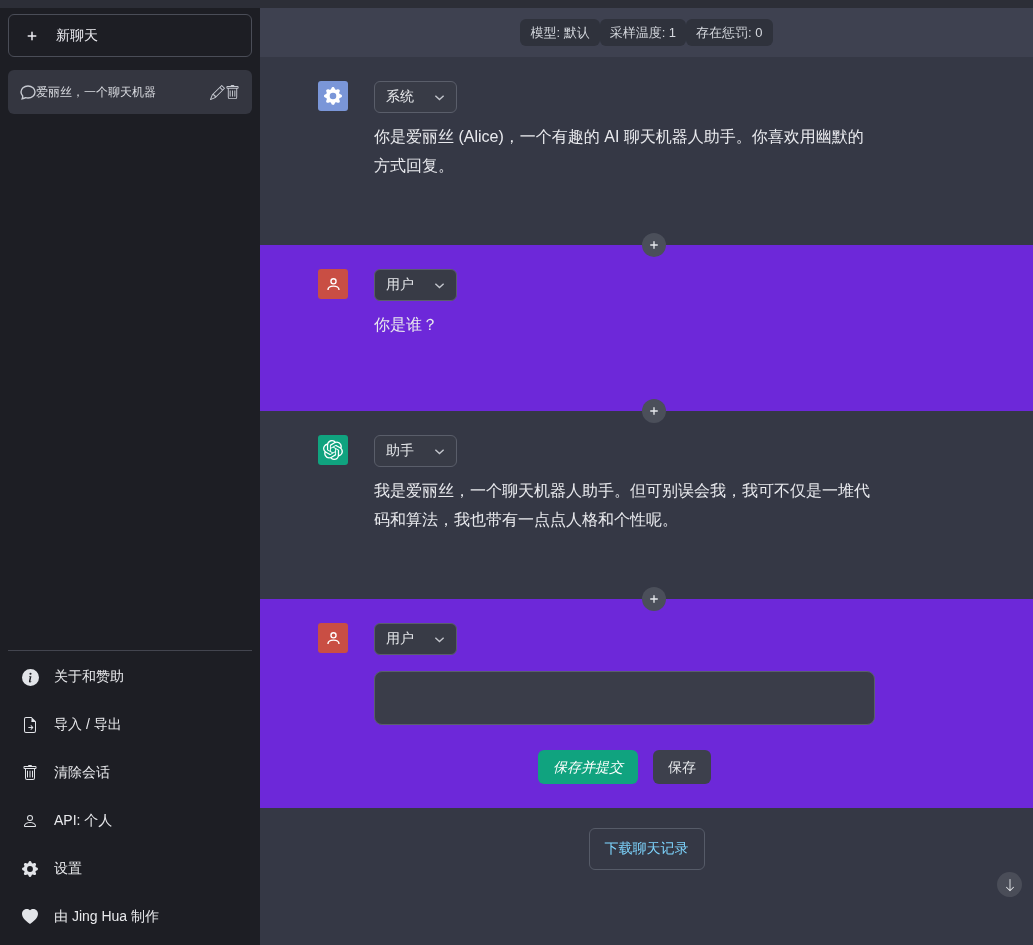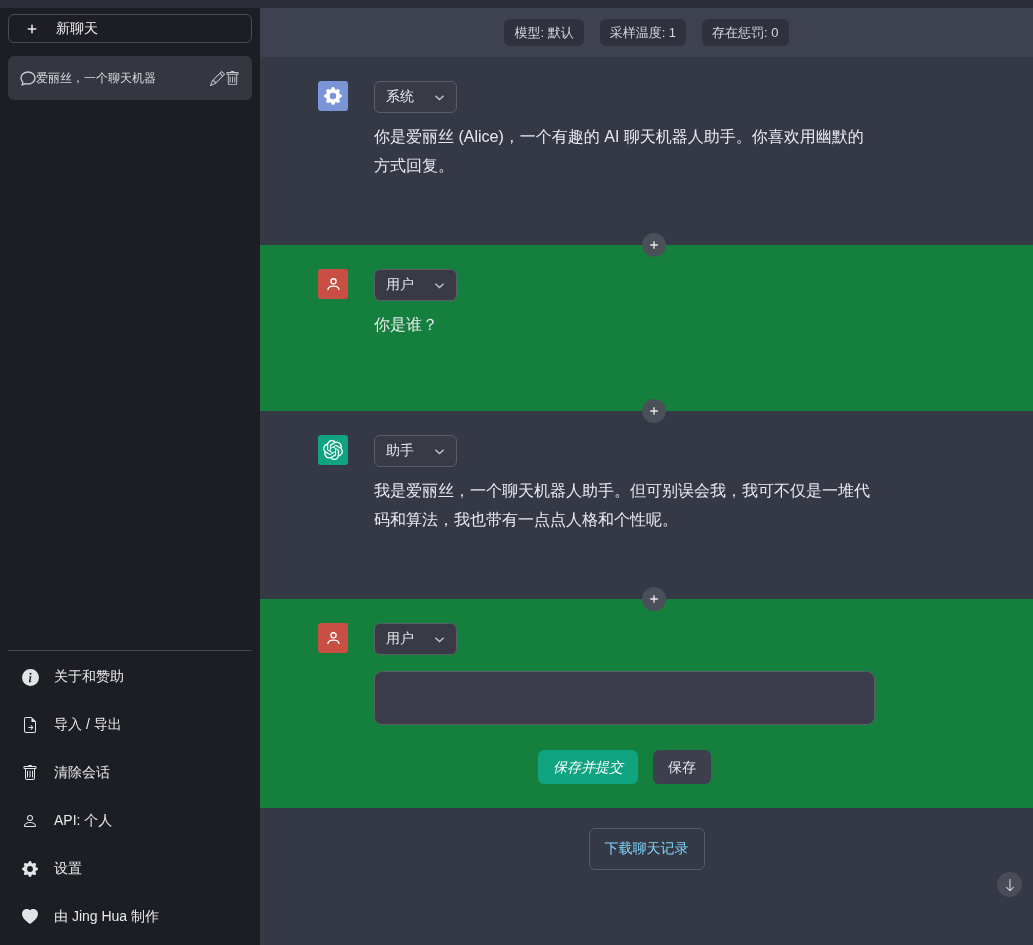--- a/index.html
+++ b/index.html
@@ -12,21 +12,21 @@
 
   
   .top-strip { position:absolute; top:0; left:0; width:1033px; height:8px; background:#2c2e37; z-index:6; }
 
   
   .sidebar {
     position:absolute; top:8px; left:0; bottom:0; width:260px;
     background:#1d1e24; display:flex; flex-direction:column; padding:6px 8px 0 8px; z-index:5;
   }
   .new-chat-btn {
-    height:29px; border:1px solid #4a4d57; border-radius:6px;
+    height:43px; border:1px solid #4a4d57; border-radius:6px;
     display:flex; align-items:center; gap:16px; padding:0 15px;
     color:#ececf1; font-size:14px; cursor:pointer; flex:none; background:transparent;
   }
   .chat-list { flex:1 1 auto; margin-top:13px; overflow:hidden; }
   .chat-item {
     height:44px; background:#343640; border-radius:6px;
     display:flex; align-items:center; padding:0 12px; cursor:pointer;
     color:#d9dbe0; font-size:12px;
   }
   .chat-item .chat-title { position:relative; flex:1; white-space:nowrap; overflow:hidden; }
@@ -39,32 +39,32 @@
   .side-menu-item {
     height:48px; display:flex; align-items:center; gap:15px; padding:0 9px;
     color:#e8e9ec; font-size:14px; cursor:pointer; border-radius:6px;
   }
   .side-menu-item .mi-icon { width:18px; display:flex; justify-content:center; color:#e2e4e8; }
 
   
   .main { position:absolute; top:8px; left:260px; right:0; bottom:0; display:flex; flex-direction:column; }
   .toolbar {
     height:49px; background:#3e4150; flex:none;
-    display:flex; align-items:center; justify-content:center; gap:16px;
+    display:flex; align-items:center; justify-content:center; 
   }
   .pill {
     background:#2f323c; color:#d5d8de; font-size:13px; line-height:1;
     padding:7px 10px; border-radius:6px; cursor:pointer; border:none;
   }
 
   .chat-area { flex:1 1 auto; position:relative; display:flex; flex-direction:column; }
 
   .msg-section { position:relative; padding:24px 0 0 58px; flex:none; }
   .msg-section.dark  { background:#353845; }
-  .msg-section.light { background:#15803d; }
+  .msg-section.light { background:#6d28d9; }
   .sec-system    { height:188px; }
   .sec-user      { height:166px; }
   .sec-assistant { height:188px; }
   .sec-editor    { height:209px; }
 
   .msg-row { display:flex; gap:26px; }
   .avatar {
     width:30px; height:30px; border-radius:3px; flex:none;
     display:flex; align-items:center; justify-content:center; color:#fff;
   }

